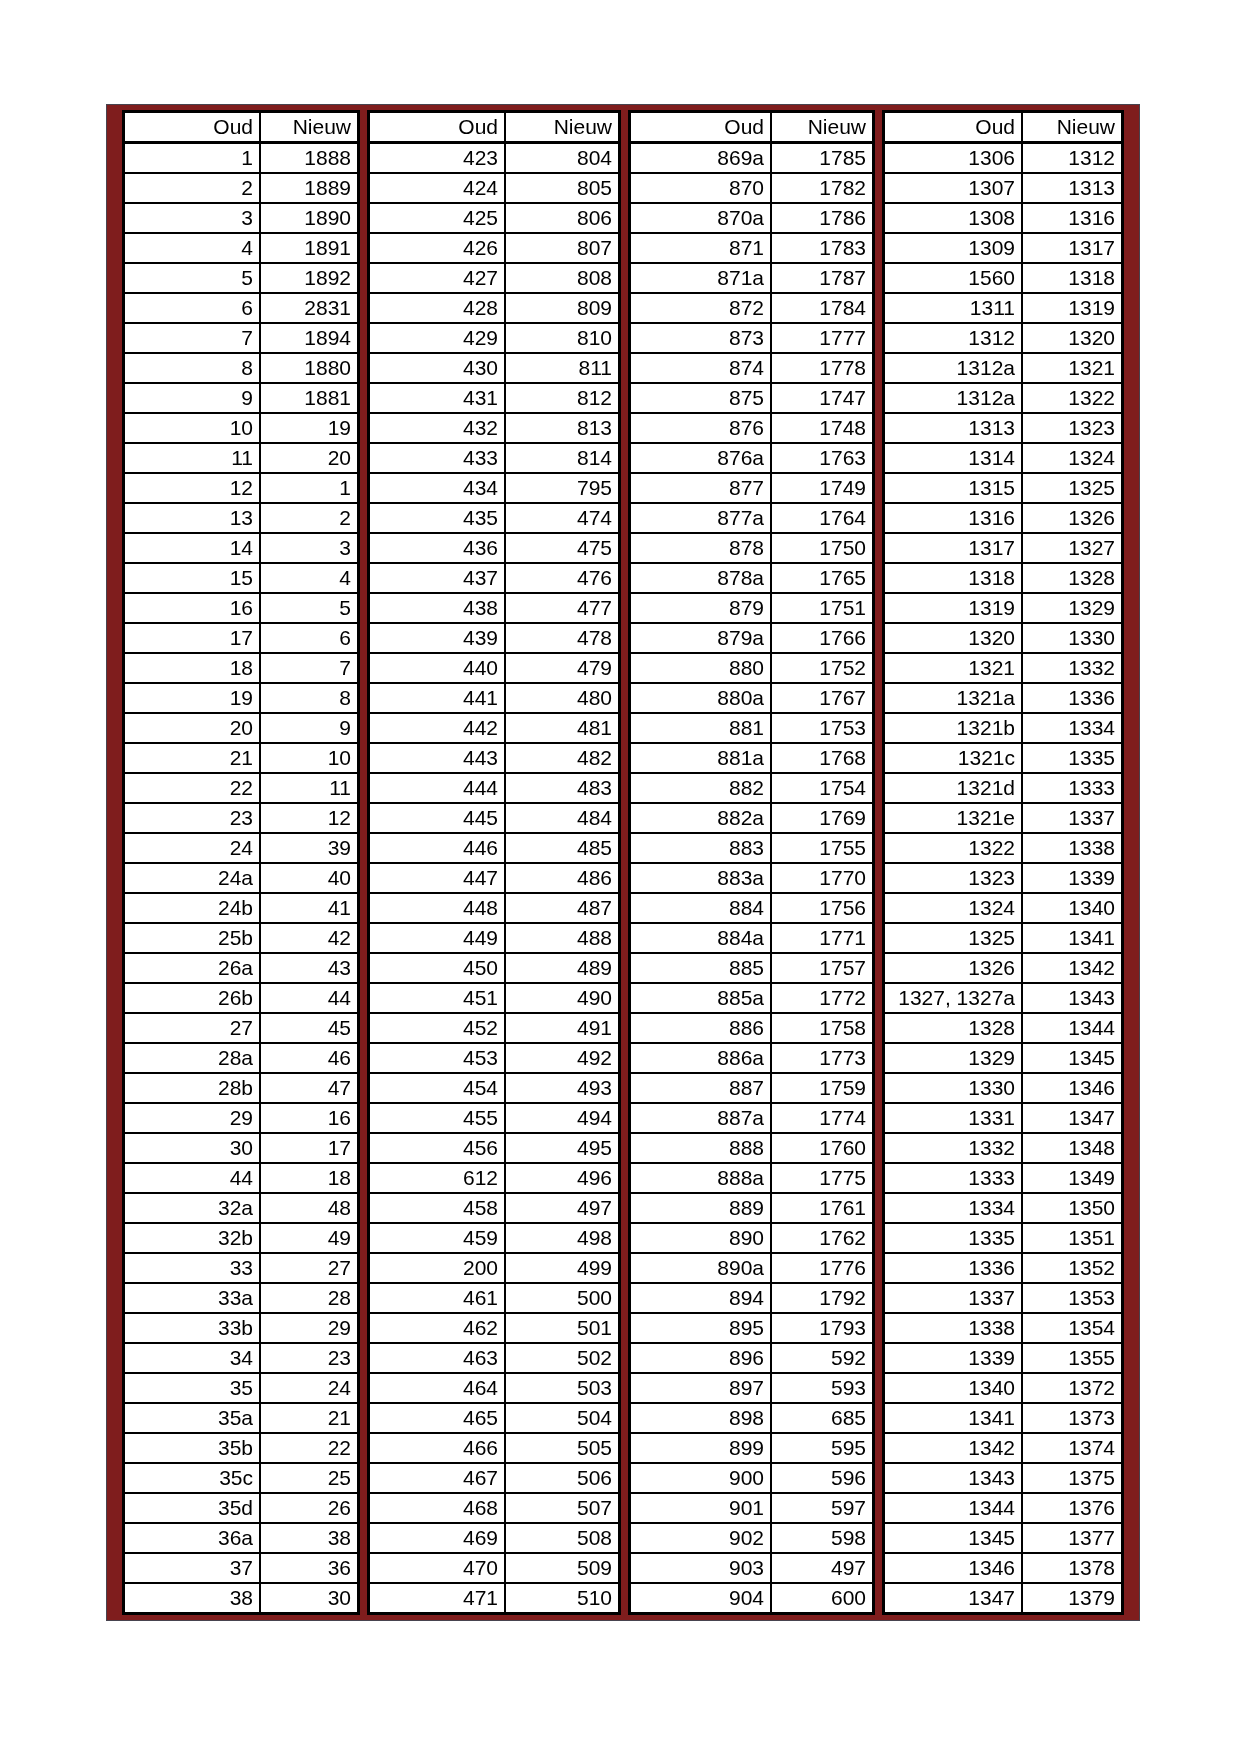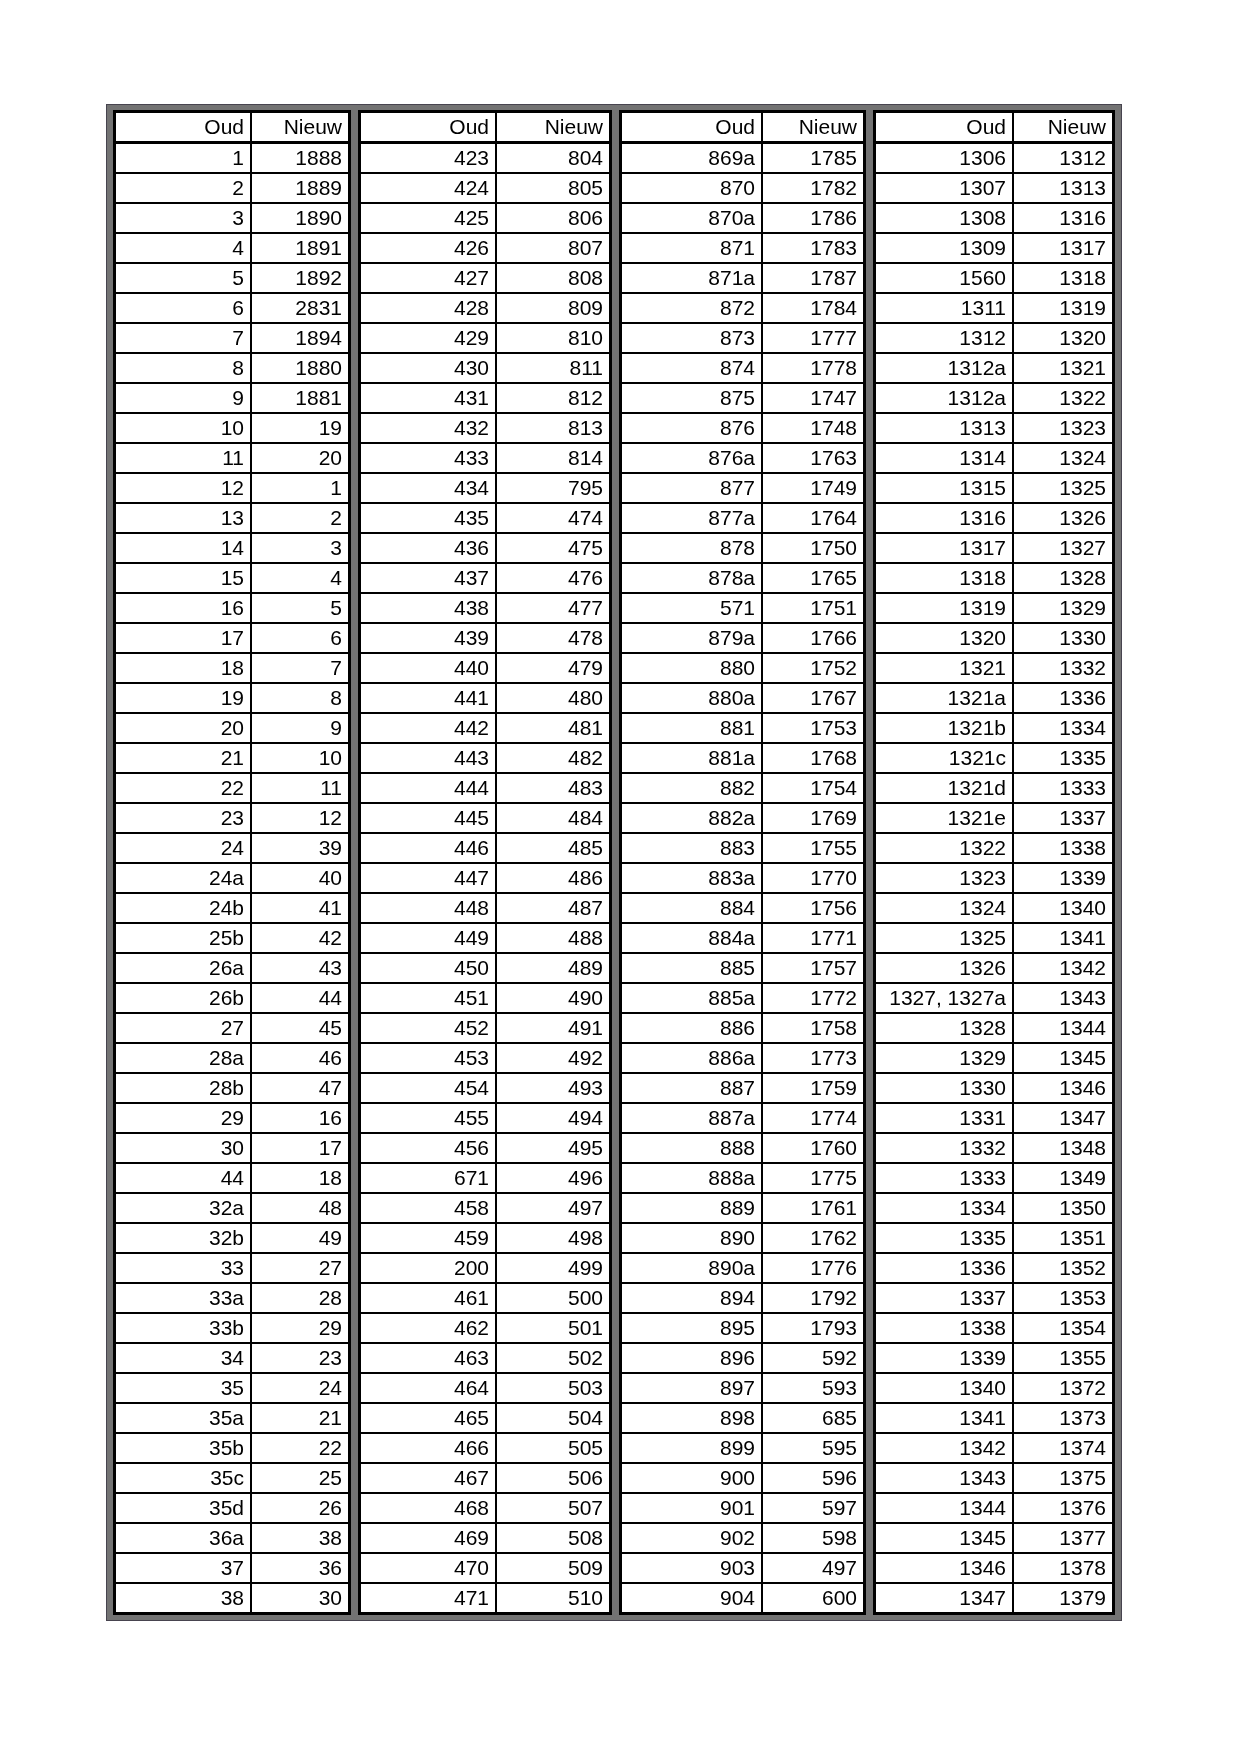--- a/index.html
+++ b/index.html
@@ -11,23 +11,23 @@
     font-family: "Liberation Sans", sans-serif;
     color: #000000;
   }
   .frame {
     position: absolute;
     left: 106px;
     top: 104px;
     display: flex;
     align-items: stretch;
     gap: 7px;
-    background: #737373;
+    background: #7f1d1d;
     border: 1px solid #47444f;
-    padding: 5px 6px;
+    padding: 5px 15px;
     box-sizing: border-box;
   }
   table.grp {
     border-collapse: collapse;
     background: #ffffff;
     border: 3px solid #000000;
     table-layout: fixed;
   }
   .grp th, .grp td {
     border: 2px solid #000000;
@@ -401,21 +401,21 @@
         </tr>
         <tr>
           <td class="oud-col">455</td>
           <td class="nieuw-col">494</td>
         </tr>
         <tr>
           <td class="oud-col">456</td>
           <td class="nieuw-col">495</td>
         </tr>
         <tr>
-          <td class="oud-col">671</td>
+          <td class="oud-col">612</td>
           <td class="nieuw-col">496</td>
         </tr>
         <tr>
           <td class="oud-col">458</td>
           <td class="nieuw-col">497</td>
         </tr>
         <tr>
           <td class="oud-col">459</td>
           <td class="nieuw-col">498</td>
         </tr>
@@ -532,21 +532,21 @@
         </tr>
         <tr>
           <td class="oud-col">878</td>
           <td class="nieuw-col">1750</td>
         </tr>
         <tr>
           <td class="oud-col">878a</td>
           <td class="nieuw-col">1765</td>
         </tr>
         <tr>
-          <td class="oud-col">571</td>
+          <td class="oud-col">879</td>
           <td class="nieuw-col">1751</td>
         </tr>
         <tr>
           <td class="oud-col">879a</td>
           <td class="nieuw-col">1766</td>
         </tr>
         <tr>
           <td class="oud-col">880</td>
           <td class="nieuw-col">1752</td>
         </tr>

